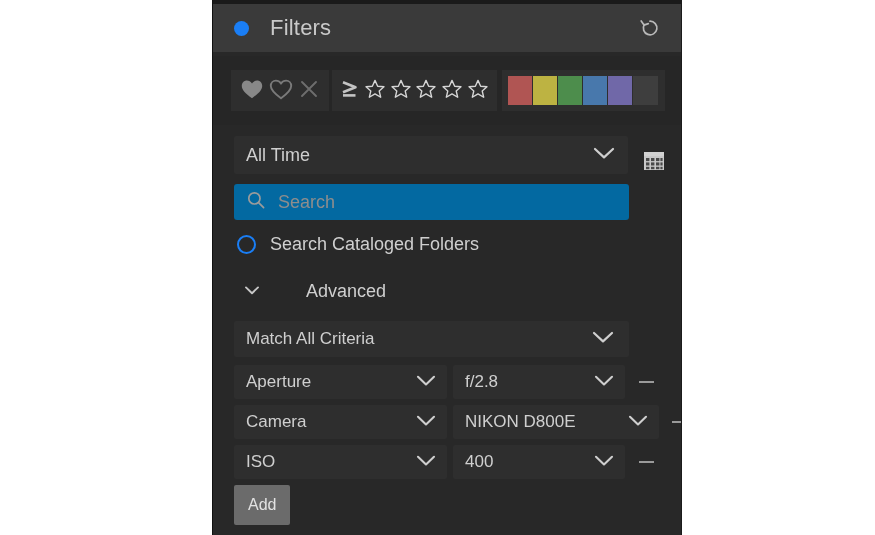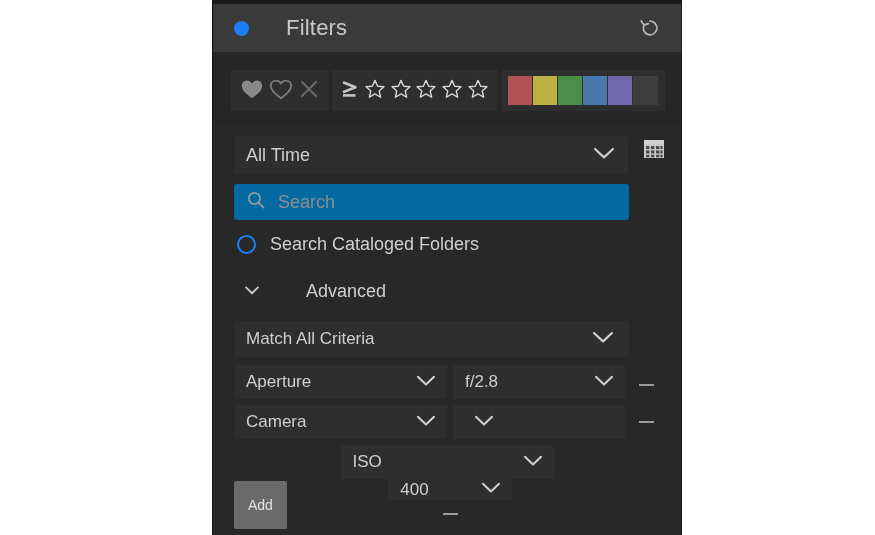--- a/index.html
+++ b/index.html
@@ -41,21 +41,20 @@
   .header {
     position: absolute;
     left: 0; top: 4px;
     width: 100%;
     height: 48px;
     background: #3a3a3a;
     display: flex;
     align-items: center;
     box-sizing: border-box;
     padding: 0 14px 0 21px;
-    gap: 16px;
   }
   .header-dot {
     width: 15px;
     height: 15px;
     border-radius: 50%;
     background: #1a7ef5;
     flex: none;
   }
   .header-title {
     margin-left: 21px;
@@ -141,21 +140,21 @@
     color: #cfcfcf;
     font-size: 17px;
     white-space: nowrap;
     overflow: hidden;
     text-overflow: ellipsis;
     flex: 1 1 auto;
   }
   .chev { flex: none; margin-left: 6px; }
 
   
-  #date-row { top: 136px; height: 38px; padding: 0 14px 0 21px; display: flex; align-items: flex-start; }
+  #date-row { top: 136px; height: 38px; padding: 0 14px 0 21px; display: flex; align-items: flex-end; }
   #date-select { flex: 1 1 auto; padding: 0 10px 0 12px; height: 38px; }
   #date-select .field-label { font-size: 18px; }
   #calendar-btn { flex: none; margin-left: 13px; width: 26px; height: 26px; display:flex; align-items:center; justify-content:center;}
 
   
   #search-row { top: 184px; height: 36px; padding: 0 52px 0 21px; display: flex; align-items: center; }
   #search-field {
     flex: 1 1 auto;
     height: 36px;
     padding: 0 10px 0 12px;
@@ -223,33 +222,33 @@
     align-items: center;
     justify-content: center;
   }
   .minus {
     width: 15px;
     height: 2px;
     background: #9a9a9a;
     display: block;
   }
 
-  #crit-row-0 { top: 365px; align-items: flex-end; }
+  #crit-row-0 { top: 365px; }
   #crit-row-1 { top: 405px; }
-  #crit-row-2 { top: 445px; flex-direction: column; }
+  #crit-row-2 { top: 445px; }
 
   
   #add-row { top: 487px; height: 36px; padding-left: 21px; display: flex; align-items: center; }
   #add-button {
     background: #6b6b6b;
     color: #e2e2e2;
-    font-size: 14px;
+    font-size: 16px;
     border: none;
     border-radius: 2px;
-    height: 48px;
+    height: 40px;
     padding: 0 14px;
     font-family: "Liberation Sans", sans-serif;
     cursor: pointer;
   }
 </style>
 </head>
 <body>
 
 <div id="panel">
 
@@ -423,20 +422,21 @@
   <div class="row criteria-row" id="crit-row-1">
     <div class="field crit-key">
       <span class="field-label">Camera</span>
       <span class="chev">
         <svg width="26" height="17" viewBox="0 0 26 17" aria-hidden="true">
             <path d="M5 4.8 L13 12.4 L21 4.8" fill="none" stroke="#cfcfcf" stroke-width="2.1" stroke-linecap="round" stroke-linejoin="round"></path>
           </svg>
       </span>
     </div>
     <div class="field crit-val">
+      <span class="field-label">NIKON D800E</span>
       <span class="chev">
         <svg width="26" height="17" viewBox="0 0 26 17" aria-hidden="true">
             <path d="M5 4.8 L13 12.4 L21 4.8" fill="none" stroke="#cfcfcf" stroke-width="2.1" stroke-linecap="round" stroke-linejoin="round"></path>
           </svg>
       </span>
     </div>
     <span class="remove-btn">
       <span class="minus"></span>
     </span>
   </div>

